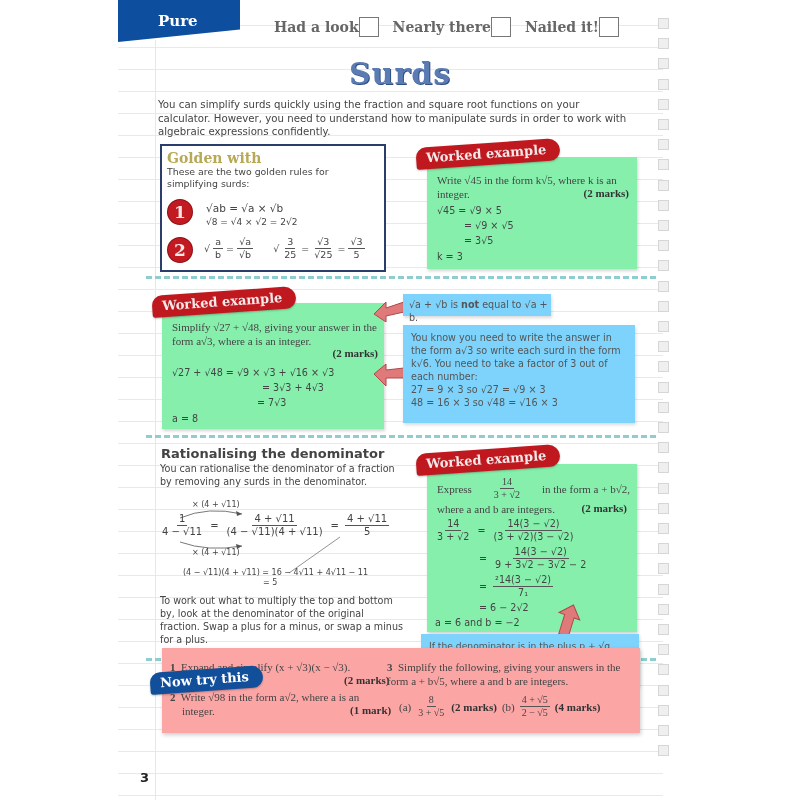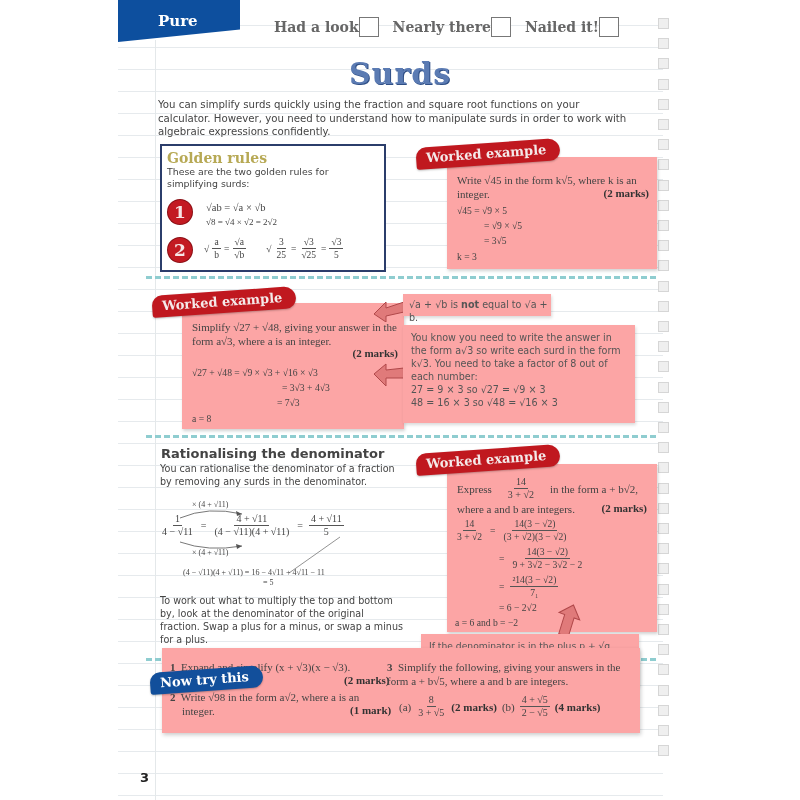--- a/index.html
+++ b/index.html
@@ -56,38 +56,37 @@
     position:absolute; left:5px; top:4px;
     font-family:"DejaVu Serif", serif; font-weight:bold; font-size:14px; color:#b7a955;
   }
   .golden .gt { position:absolute; left:5px; top:20px; width:200px; font-size:9.4px; line-height:12px; color:#444; }
   .num-badge {
     position:absolute; width:24px; height:24px; border-radius:50%;
     background:#c31a22; color:#f7e6e6; font-weight:bold; font-size:17px;
     text-align:center; line-height:24px; font-family:"DejaVu Serif", serif;
     box-shadow:0 0 0 1px #8b0e14;
   }
-  .math { font-size:9.6px; color:#444; position:absolute; white-space:nowrap;font-family:Liberation Serif, serif; }
+  .math { font-size:9.6px; color:#444; position:absolute; white-space:nowrap; }
   .serif-q { font-family:"Liberation Serif", serif; font-size:11px; color:#444; line-height:14px; }
   .marks { font-family:"Liberation Serif", serif; font-weight:bold; font-size:11px; color:#333;text-align:center; }
   .pink {
-    position:absolute; background:#fca5a5;
+    position:absolute; background:#86efac;
     box-shadow:1px 2px 3px rgba(0,0,0,0.18);
-    margin-left:20px;
   }
   .ribbon {
     position:absolute; background:#c0181f; color:#f4e9e9;
     font-family:"DejaVu Serif", serif; font-weight:bold; font-size:13px;
     padding:3px 14px 4px 10px; border-radius:14px 16px 14px 4px;
     transform:rotate(-4deg); box-shadow:0 1px 2px rgba(0,0,0,0.25);
     white-space:nowrap;
   }
   .ribbon.blue { background:#124f9b; color:#fff; }
   .yellow {
-    position:absolute; background:#fca5a5; box-shadow:1px 2px 3px rgba(0,0,0,0.15);
+    position:absolute; background:#7dd3fc; box-shadow:1px 2px 3px rgba(0,0,0,0.15);
     font-size:9.6px; line-height:13px; color:#555;
   }
   .dash-sep {
     position:absolute; left:146px; width:510px; height:0;
     border-top:3px dashed #8fcdd0;
   }
   .arrow-svg { position:absolute; }
   .rat-head {
     position:absolute; left:161px; top:446px;
     font-family:"DejaVu Sans", sans-serif; font-weight:bold; font-size:13px; color:#444;
@@ -159,21 +158,21 @@
   <span class="lbl">Nearly there</span>
   <span class="cb"></span>
   <span class="lbl">Nailed it!</span>
   <span class="cb" style="margin-right:0"></span>
 </div>
 
 <div class="title">Surds</div>
 <div class="intro">You can simplify surds quickly using the fraction and square root functions on your calculator. However, you need to understand how to manipulate surds in order to work with algebraic expressions confidently.</div>
 
 <div class="golden">
-  <div class="gh">Golden rules</div>
+  <div class="gh">Golden with</div>
   <div class="gt">These are the two golden rules for simplifying surds:</div>
   <div class="num-badge" style="left:6px;top:54px">1</div>
   <div class="math" style="left:44px;top:56px;font-size:10.5px">√ab = √a × √b</div>
   <div class="math" style="left:44px;top:71px;font-size:9px">√8 = √4 × √2 = 2√2</div>
   <div class="num-badge" style="left:6px;top:92px">2</div>
   <div class="math" style="left:42px;top:90px;display:flex;align-items:center;gap:3px;font-size:9.5px">
     <span>√</span>
     <span class="frac">
         <span class="n">a</span>
         <span class="d">b</span>
@@ -229,21 +228,21 @@
 </svg>
 <svg class="arrow-svg" style="left:372px;top:362px" width="34" height="26">
   <polygon points="2,12 14,2 14,8 32,6 32,16 14,16 14,24" fill="#e07a7a" stroke="#b0484a" stroke-width="1"></polygon>
 </svg>
 
 <div class="yellow" style="left:403px;top:294px;width:148px;height:22px;padding:4px 0 0 6px;box-sizing:border-box">
   <span>√a + √b is </span><b>not</b><span> equal to √a + b.</span>
 </div>
 
 <div class="yellow" style="left:403px;top:325px;width:232px;height:98px;padding:6px 8px;box-sizing:border-box">
-  <div>You know you need to write the answer in the form a√3 so write each surd in the form k√3. You need to take a factor of 8 out of each number:</div>
+  <div>You know you need to write the answer in the form a√3 so write each surd in the form k√6. You need to take a factor of 3 out of each number:</div>
   <div>27 = 9 × 3 so √27 = √9 × 3</div>
   <div>48 = 16 × 3 so √48 = √16 × 3</div>
 </div>
 
 <div class="dash-sep" style="top:435px"></div>
 
 <div class="rat-head">Rationalising the denominator</div>
 <div class="rat-text">You can rationalise the denominator of a fraction by removing any surds in the denominator.</div>
 
 <div class="math" style="left:192px;top:500px;font-size:8px">× (4 + √11)</div>
@@ -274,21 +273,21 @@
 <div class="math" style="left:192px;top:548px;font-size:8px">× (4 + √11)</div>
 <svg class="arrow-svg" style="left:285px;top:535px" width="60" height="40">
   <line x1="55" y1="2" x2="4" y2="38" stroke="#777" stroke-width="0.8"></line>
 </svg>
 <div class="math" style="left:183px;top:568px;font-size:8px">(4 − √11)(4 + √11) = 16 − 4√11 + 4√11 − 11</div>
 <div class="math" style="left:263px;top:578px;font-size:8px">= 5</div>
 
 <div class="work-text">To work out what to multiply the top and bottom by, look at the denominator of the original fraction. Swap a plus for a minus, or swap a minus for a plus.</div>
 
 <div class="pink" style="left:427px;top:464px;width:210px;height:168px">
-  <div class="serif-q" style="position:absolute;left:10px;top:12px;display:flex;align-items:center;gap:14px">
+  <div class="serif-q" style="position:absolute;left:10px;top:12px;display:flex;align-items:center;gap:20px">
     <span>Express</span>
     <span class="frac" style="font-size:10px">
         <span class="n">14</span>
         <span class="d">3 + √2</span>
       </span>
     <span>in the form a + b√2,</span>
   </div>
   <div class="serif-q" style="position:absolute;left:10px;top:38px">where a and b are integers.</div>
   <div class="marks" style="position:absolute;right:10px;top:38px">(2 marks)</div>
   <div class="math" style="left:8px;top:54px;display:flex;align-items:center;gap:6px">

